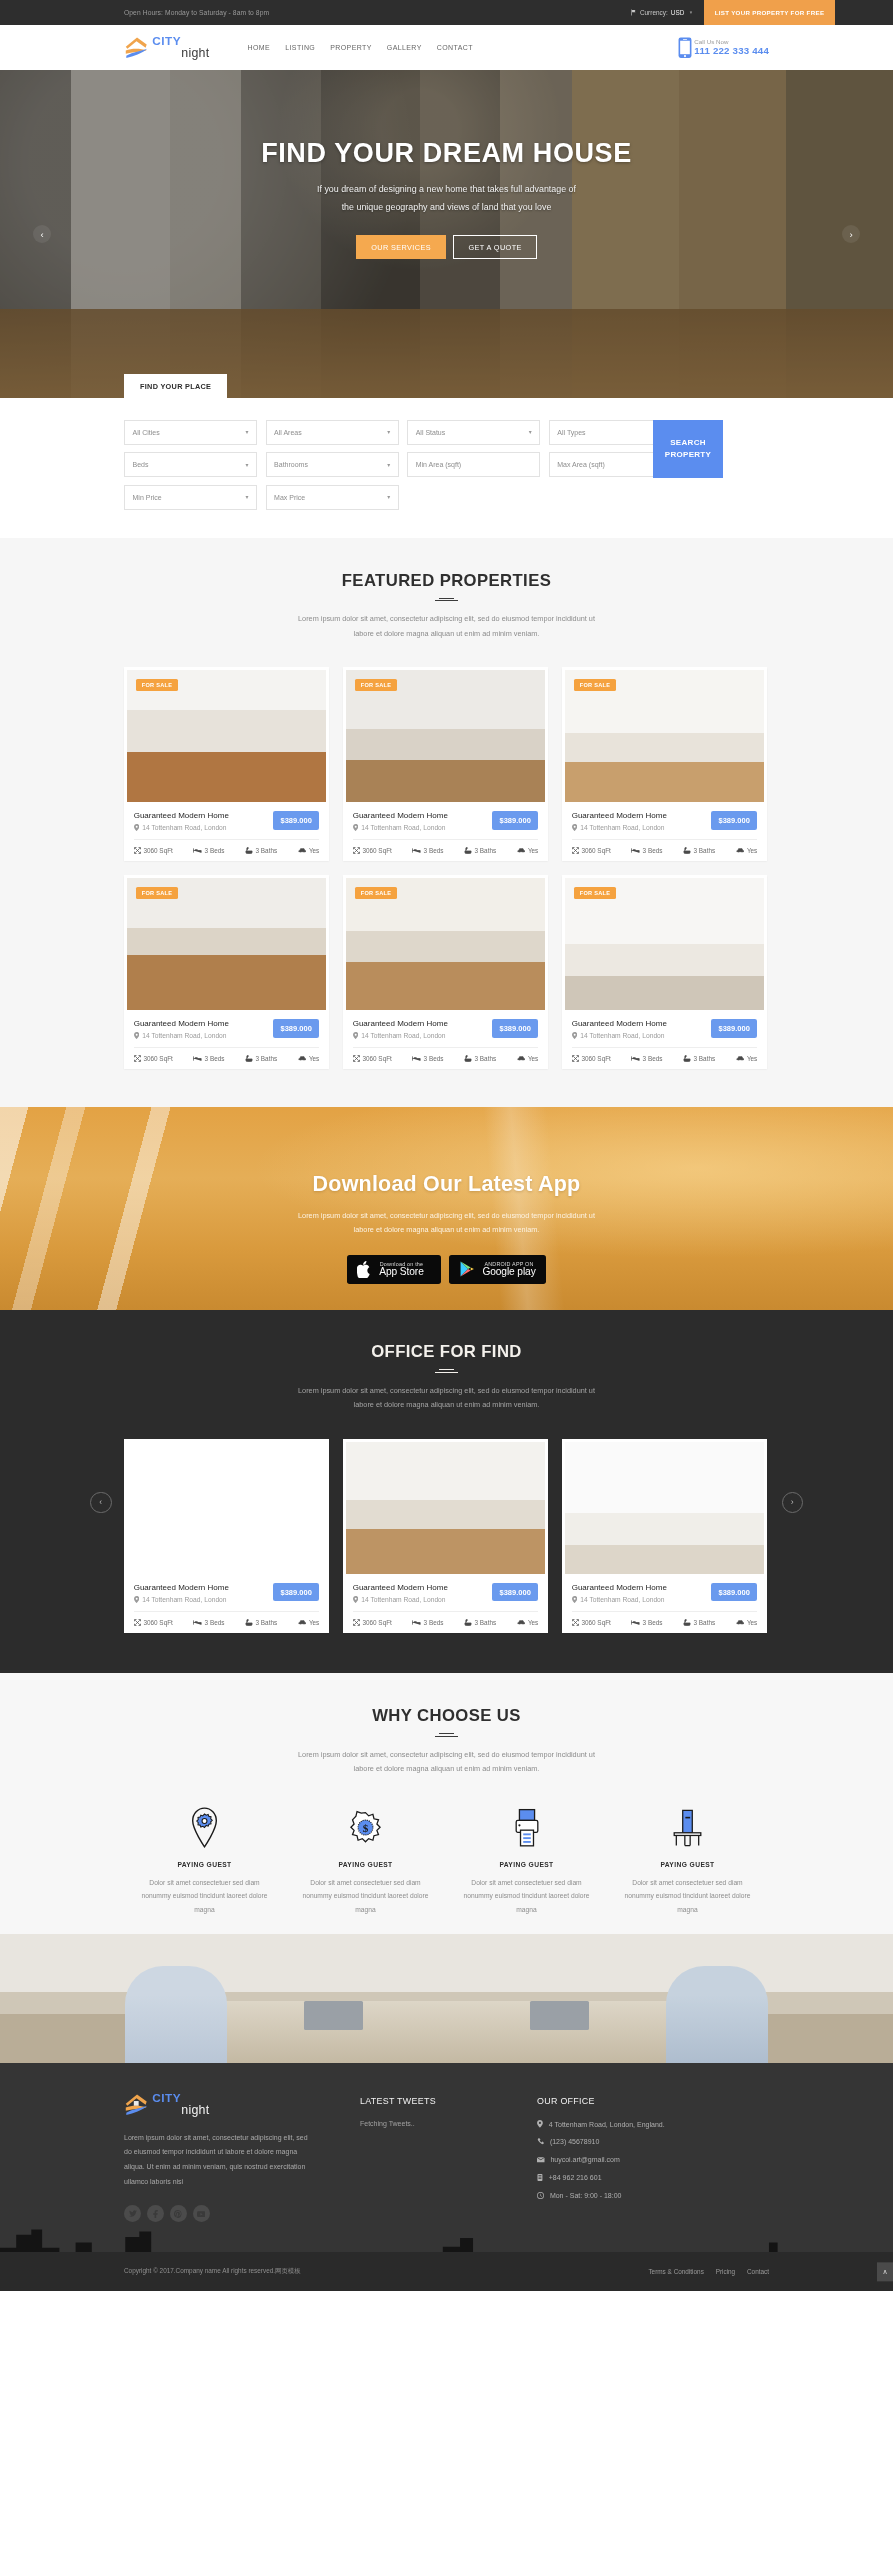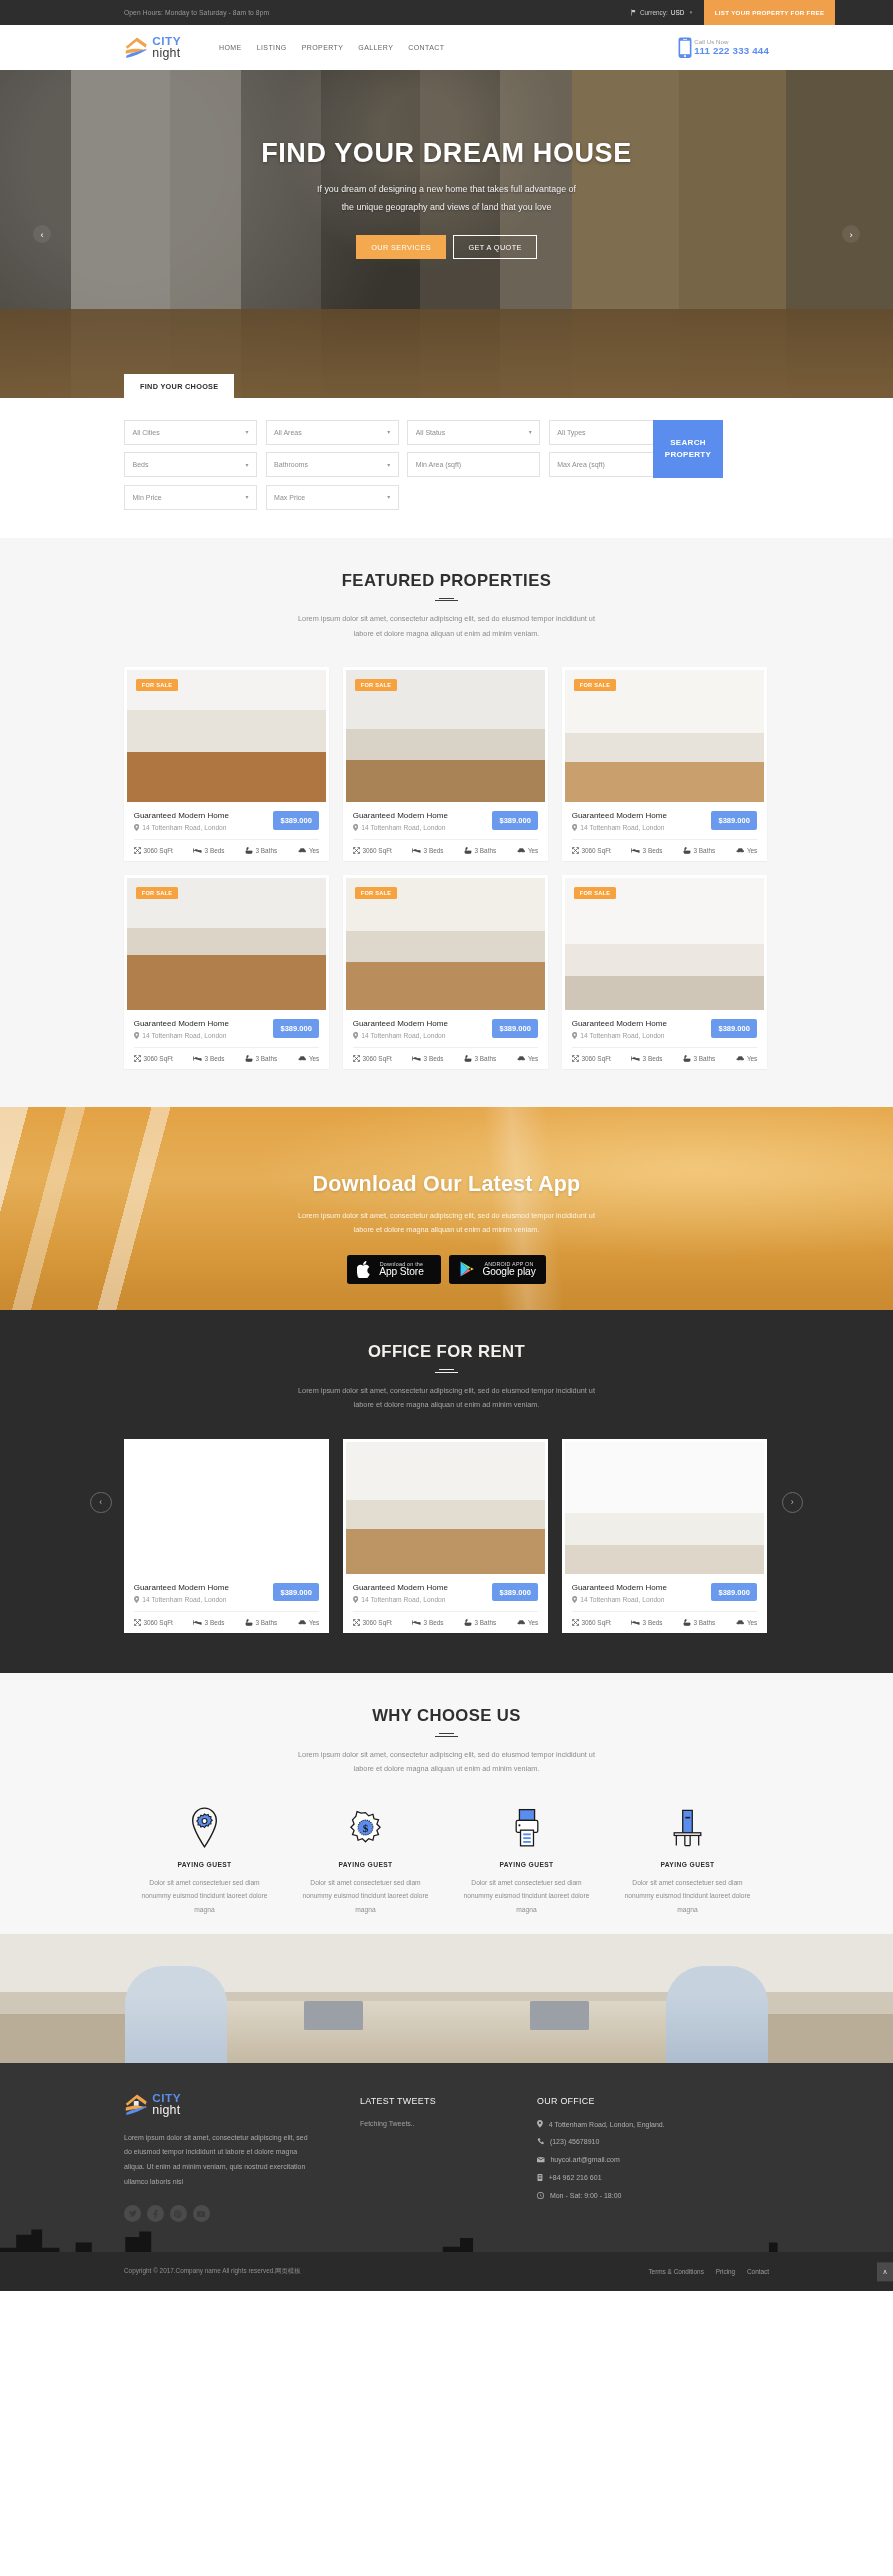--- a/index.html
+++ b/index.html
@@ -60,21 +60,21 @@
   .header-inner {
     width: 645px; margin: 0 auto;
     display: flex; align-items: center; justify-content: space-between;
   }
   .logo { display: flex; align-items: center; gap: 3.2px; }
   .logo-text { line-height: 1; }
   .logo-city {
     color: #5b8def; font-size: 11.8px; font-weight: bold; letter-spacing: 0.5px; display:block;
   }
   .logo-night {
-    color: #3b3b3b; font-size: 12.4px; display:block; margin-top: -1.1px; letter-spacing: 0.3px;
+    color: #3b3b3b; font-size: 12.4px; display:block; margin-top: -1.1px; letter-spacing: 0.3px; margin-left: 29px;
   }
   .nav { display: flex; gap: 15px; margin-left: 38px; }
   .nav a {
     color: #666; font-size: 7px; letter-spacing: 0.4px; text-decoration: none;
   }
   .callbox { display: flex; align-items: center; gap: 2px; }
   .callbox-txt { line-height: 1.25; }
   .call-label { color: #9a9a9a; font-size: 6.2px; display:block;}
   .call-num { color: #5b8def; font-size: 9.7px; font-weight: bold; display:block; letter-spacing:0.2px;}
 
@@ -424,21 +424,21 @@
       </div>
       <div class="hero-btns">
         <button class="btn-orange">OUR SERVICES</button>
         <button class="btn-ghost">GET A QUOTE</button>
       </div>
     </div>
   </div>
 
   <div class="searchsec">
     <div class="container">
-      <div class="find-tab">FIND YOUR CHOOSE</div>
+      <div class="find-tab">FIND YOUR PLACE</div>
       <div class="searchform">
         <div class="fld">
             <span>All Cities</span>
             <span class="caret">▾</span>
           </div>
         <div class="fld">
             <span>All Areas</span>
             <span class="caret">▾</span>
           </div>
         <div class="fld">
@@ -826,21 +826,21 @@
         </div>
       </div>
     </div>
   </div>
 
   <div class="office">
     <div class="carousel-arrow left">‹</div>
     <div class="carousel-arrow right">›</div>
     <div class="container">
       <div class="sec-head">
-        <div class="sec-title">OFFICE FOR RENT</div>
+        <div class="sec-title">OFFICE FOR FIND</div>
         <div class="sec-rule">
             <i></i>
             <i></i>
           </div>
         <div class="sec-desc">
           <div>Lorem ipsum dolor sit amet, consectetur adipiscing elit, sed do eiusmod tempor incididunt ut</div>
           <div>labore et dolore magna aliquan ut enim ad minim veniam.</div>
         </div>
       </div>
       <div class="office-cards">

